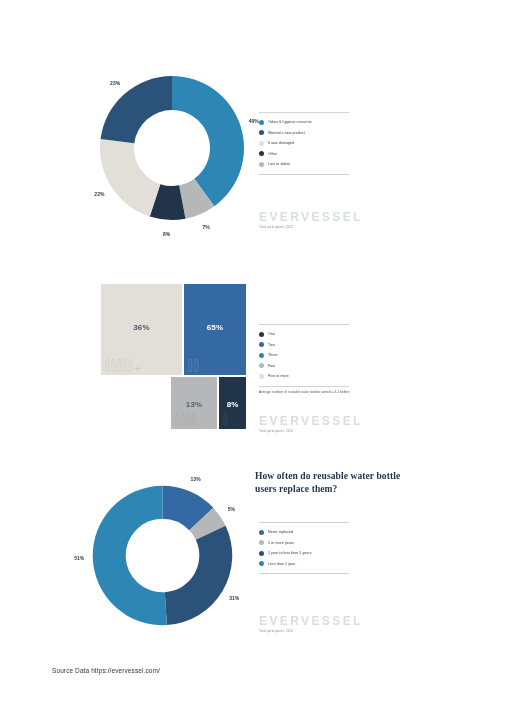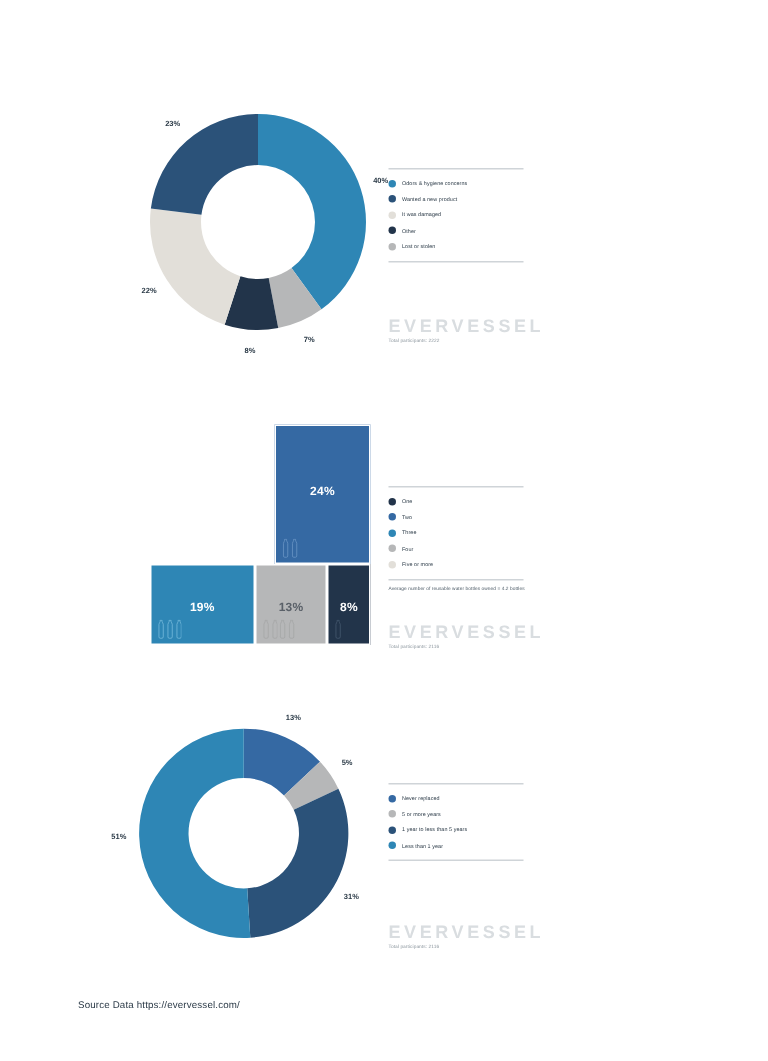--- a/index.html
+++ b/index.html
@@ -224,42 +224,51 @@
       </div>
 
       <div class="watermark" style="top:150px;left:4px;">EVERVESSEL</div>
       <div class="footnote" style="top:165px;left:4px;">Total participants: 2222</div>
     </div>
   </div>
 
   <div class="section" style="top:272px;">
 
     <div class="treemap" id="treemap" style="left:100px;top:11px;">
+        <div class="tm-cell" style="left: 0px; top: 0px; width: 83.055px; height: 93.345px; background: rgb(226, 223, 217);">
+          <div class="tm-pct" style="top: 39.2049px; color: rgb(74, 88, 100);">36%</div>
+          <div class="tm-icons">
+            <svg width="4.81" height="13" viewBox="0 0 10 27">
+    <path d="M3.6 1 h2.8 v2.2 c0 .9 1.6 1.6 1.6 3.4 v17.6 c0 1.2-.7 1.8-1.8 1.8 h-2.4 c-1.1 0-1.8-.6-1.8-1.8 V6.6 c0-1.8 1.6-2.5 1.6-3.4 Z" fill="none" stroke="#c6c2ba" stroke-width="1"></path>
+  </svg>
+            <svg width="4.81" height="13" viewBox="0 0 10 27">
+    <path d="M3.6 1 h2.8 v2.2 c0 .9 1.6 1.6 1.6 3.4 v17.6 c0 1.2-.7 1.8-1.8 1.8 h-2.4 c-1.1 0-1.8-.6-1.8-1.8 V6.6 c0-1.8 1.6-2.5 1.6-3.4 Z" fill="none" stroke="#c6c2ba" stroke-width="1"></path>
+  </svg>
+            <svg width="4.81" height="13" viewBox="0 0 10 27">
+    <path d="M3.6 1 h2.8 v2.2 c0 .9 1.6 1.6 1.6 3.4 v17.6 c0 1.2-.7 1.8-1.8 1.8 h-2.4 c-1.1 0-1.8-.6-1.8-1.8 V6.6 c0-1.8 1.6-2.5 1.6-3.4 Z" fill="none" stroke="#c6c2ba" stroke-width="1"></path>
+  </svg>
+            <svg width="4.81" height="13" viewBox="0 0 10 27">
+    <path d="M3.6 1 h2.8 v2.2 c0 .9 1.6 1.6 1.6 3.4 v17.6 c0 1.2-.7 1.8-1.8 1.8 h-2.4 c-1.1 0-1.8-.6-1.8-1.8 V6.6 c0-1.8 1.6-2.5 1.6-3.4 Z" fill="none" stroke="#c6c2ba" stroke-width="1"></path>
+  </svg>
+            <svg width="4.81" height="13" viewBox="0 0 10 27">
+    <path d="M3.6 1 h2.8 v2.2 c0 .9 1.6 1.6 1.6 3.4 v17.6 c0 1.2-.7 1.8-1.8 1.8 h-2.4 c-1.1 0-1.8-.6-1.8-1.8 V6.6 c0-1.8 1.6-2.5 1.6-3.4 Z" fill="none" stroke="#c6c2ba" stroke-width="1"></path>
+  </svg>
+            <svg width="7" height="7" viewBox="0 0 10 10">
+        <path d="M5 1.5 V8.5 M1.5 5 H8.5" stroke="#c6c2ba" stroke-width="1" fill="none"></path>
+            </svg>
+          </div>
+        </div>
         <div class="tm-cell" style="left: 83.055px; top: 0px; width: 63.945px; height: 93.345px; background: rgb(53, 105, 163);">
-          <div class="tm-pct" style="top: 39.2049px; color: rgb(255, 255, 255);">24%</div>
+          <div class="tm-pct" style="top: 39.2049px; color: rgb(255, 255, 255);">65%</div>
           <div class="tm-icons">
             <svg width="4.81" height="13" viewBox="0 0 10 27">
     <path d="M3.6 1 h2.8 v2.2 c0 .9 1.6 1.6 1.6 3.4 v17.6 c0 1.2-.7 1.8-1.8 1.8 h-2.4 c-1.1 0-1.8-.6-1.8-1.8 V6.6 c0-1.8 1.6-2.5 1.6-3.4 Z" fill="none" stroke="#6f9bc8" stroke-width="1"></path>
   </svg>
             <svg width="4.81" height="13" viewBox="0 0 10 27">
     <path d="M3.6 1 h2.8 v2.2 c0 .9 1.6 1.6 1.6 3.4 v17.6 c0 1.2-.7 1.8-1.8 1.8 h-2.4 c-1.1 0-1.8-.6-1.8-1.8 V6.6 c0-1.8 1.6-2.5 1.6-3.4 Z" fill="none" stroke="#6f9bc8" stroke-width="1"></path>
-  </svg>
-          </div>
-        </div>
-        <div class="tm-cell" style="left: 0px; top: 93.345px; width: 69.825px; height: 53.655px; background: rgb(46, 134, 181);">
-          <div class="tm-pct" style="top: 22.5351px; color: rgb(255, 255, 255);">19%</div>
-          <div class="tm-icons">
-            <svg width="4.81" height="13" viewBox="0 0 10 27">
-    <path d="M3.6 1 h2.8 v2.2 c0 .9 1.6 1.6 1.6 3.4 v17.6 c0 1.2-.7 1.8-1.8 1.8 h-2.4 c-1.1 0-1.8-.6-1.8-1.8 V6.6 c0-1.8 1.6-2.5 1.6-3.4 Z" fill="none" stroke="#7fc0e0" stroke-width="1"></path>
-  </svg>
-            <svg width="4.81" height="13" viewBox="0 0 10 27">
-    <path d="M3.6 1 h2.8 v2.2 c0 .9 1.6 1.6 1.6 3.4 v17.6 c0 1.2-.7 1.8-1.8 1.8 h-2.4 c-1.1 0-1.8-.6-1.8-1.8 V6.6 c0-1.8 1.6-2.5 1.6-3.4 Z" fill="none" stroke="#7fc0e0" stroke-width="1"></path>
-  </svg>
-            <svg width="4.81" height="13" viewBox="0 0 10 27">
-    <path d="M3.6 1 h2.8 v2.2 c0 .9 1.6 1.6 1.6 3.4 v17.6 c0 1.2-.7 1.8-1.8 1.8 h-2.4 c-1.1 0-1.8-.6-1.8-1.8 V6.6 c0-1.8 1.6-2.5 1.6-3.4 Z" fill="none" stroke="#7fc0e0" stroke-width="1"></path>
   </svg>
           </div>
         </div>
         <div class="tm-cell" style="left: 69.825px; top: 93.345px; width: 48.51px; height: 53.655px; background: rgb(182, 183, 184);">
           <div class="tm-pct" style="top: 22.5351px; color: rgb(90, 96, 104);">13%</div>
           <div class="tm-icons">
             <svg width="4.81" height="13" viewBox="0 0 10 27">
     <path d="M3.6 1 h2.8 v2.2 c0 .9 1.6 1.6 1.6 3.4 v17.6 c0 1.2-.7 1.8-1.8 1.8 h-2.4 c-1.1 0-1.8-.6-1.8-1.8 V6.6 c0-1.8 1.6-2.5 1.6-3.4 Z" fill="none" stroke="#a3a4a5" stroke-width="1"></path>
   </svg>
             <svg width="4.81" height="13" viewBox="0 0 10 27">
@@ -332,20 +341,21 @@
       </div>
       <div id="donut3-labels">
           <div class="pct-label" style="left: 130.587px; top: 9.03957px;">13%</div>
           <div class="pct-label" style="left: 166.406px; top: 38.6714px;">5%</div>
           <div class="pct-label" style="left: 169.211px; top: 127.91px;">31%</div>
           <div class="pct-label" style="left: 14.2286px; top: 88.1169px;">51%</div>
         </div>
     </div>
 
     <div class="text-col">
+      <p class="q-title">How often do reusable water bottle users replace them?</p>
 
       <div class="legend" style="top:52px;left:4px;">
         <div class="legend-rule"></div>
         <div class="legend-items" id="legend3">
             <div class="legend-row">
               <span class="legend-dot" style="background: rgb(53, 105, 163);"></span>
               <span class="legend-label">Never replaced</span>
             </div>
             <div class="legend-row">
               <span class="legend-dot" style="background: rgb(182, 183, 184);"></span>

